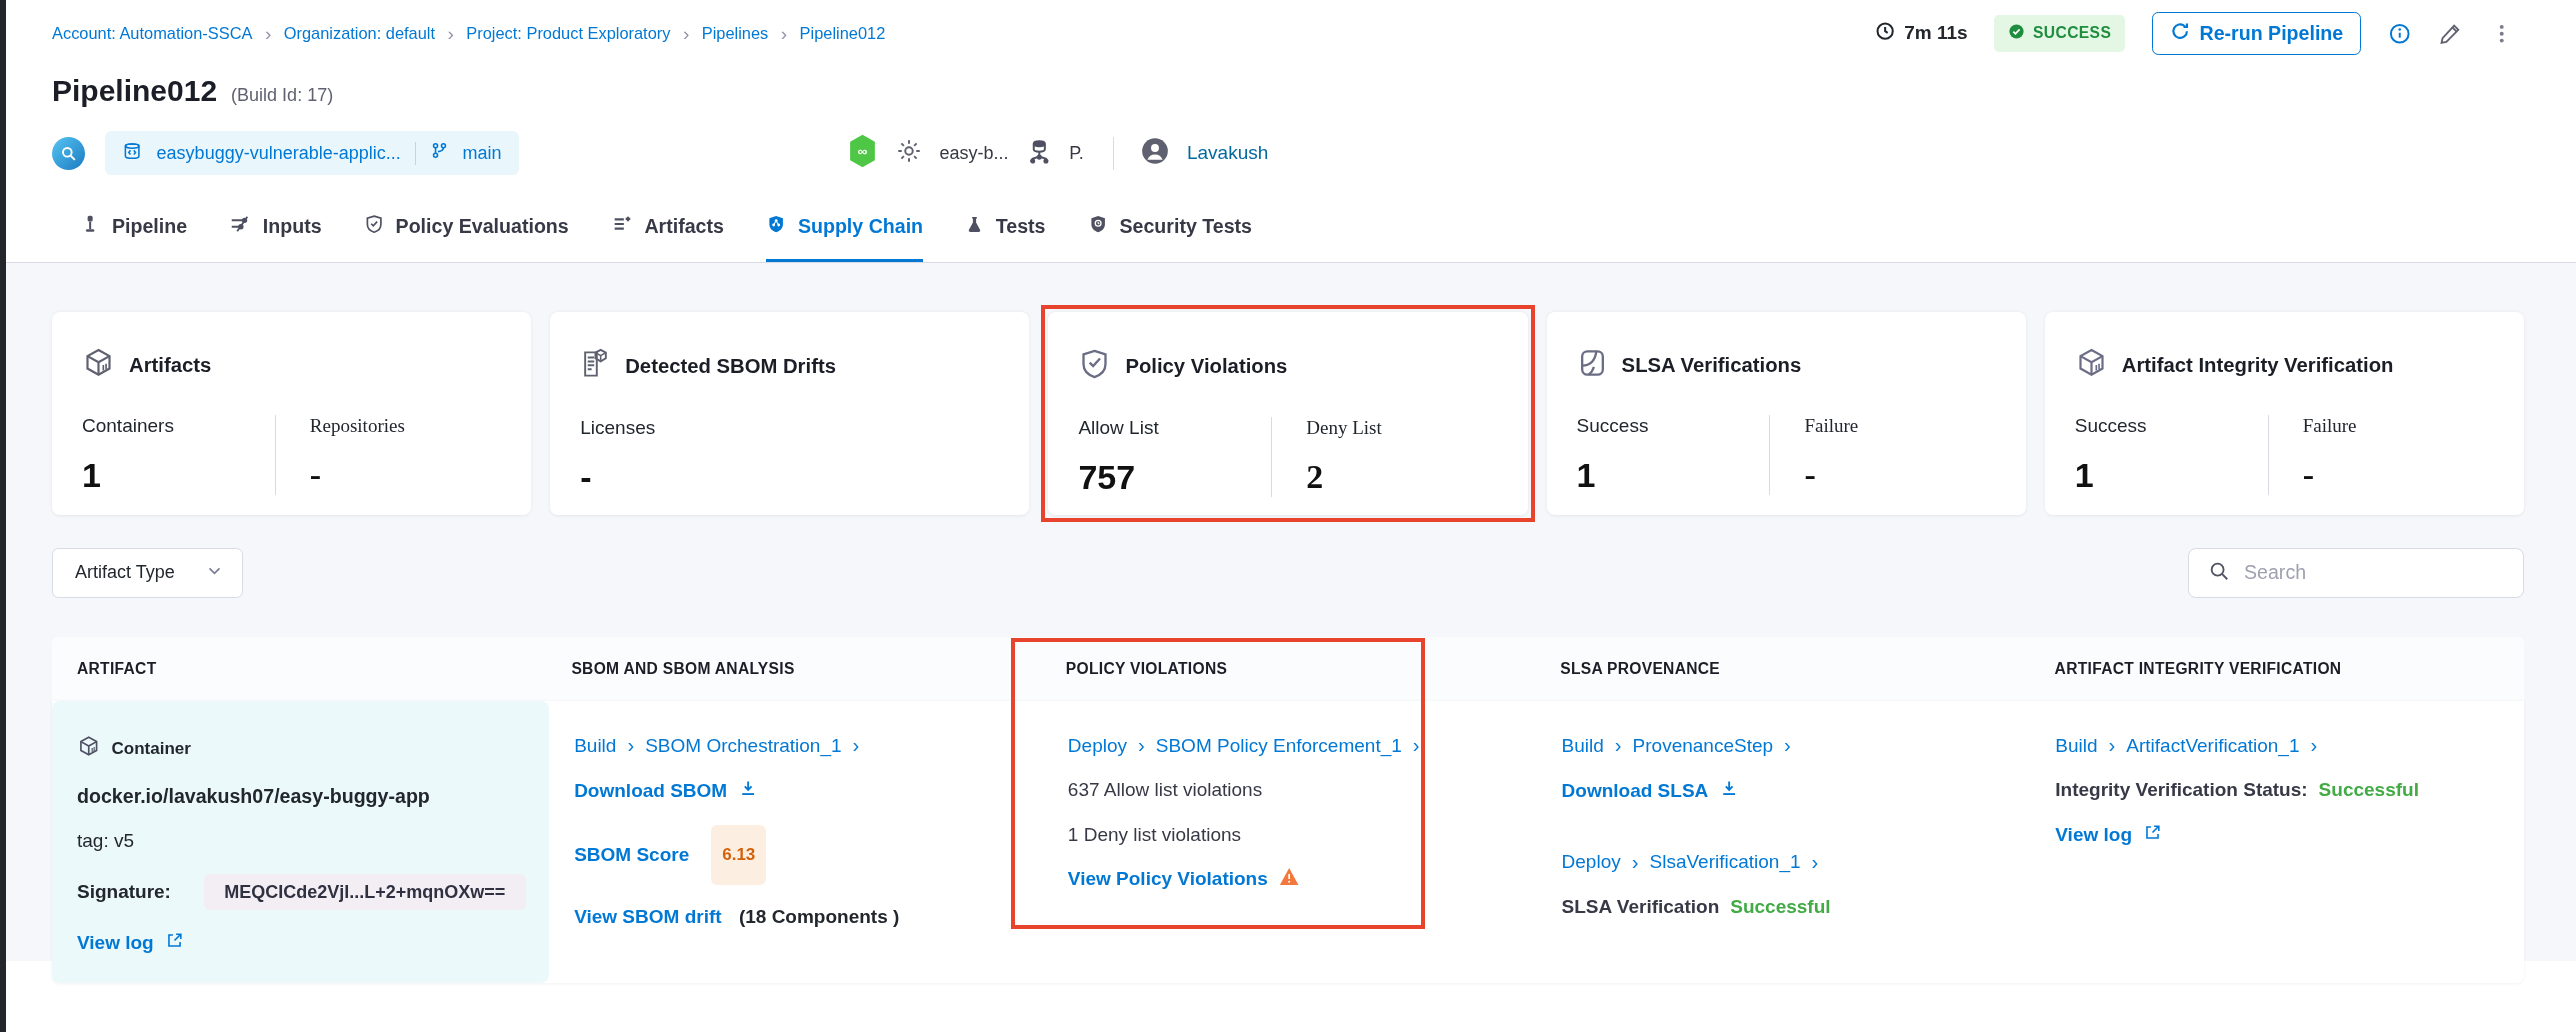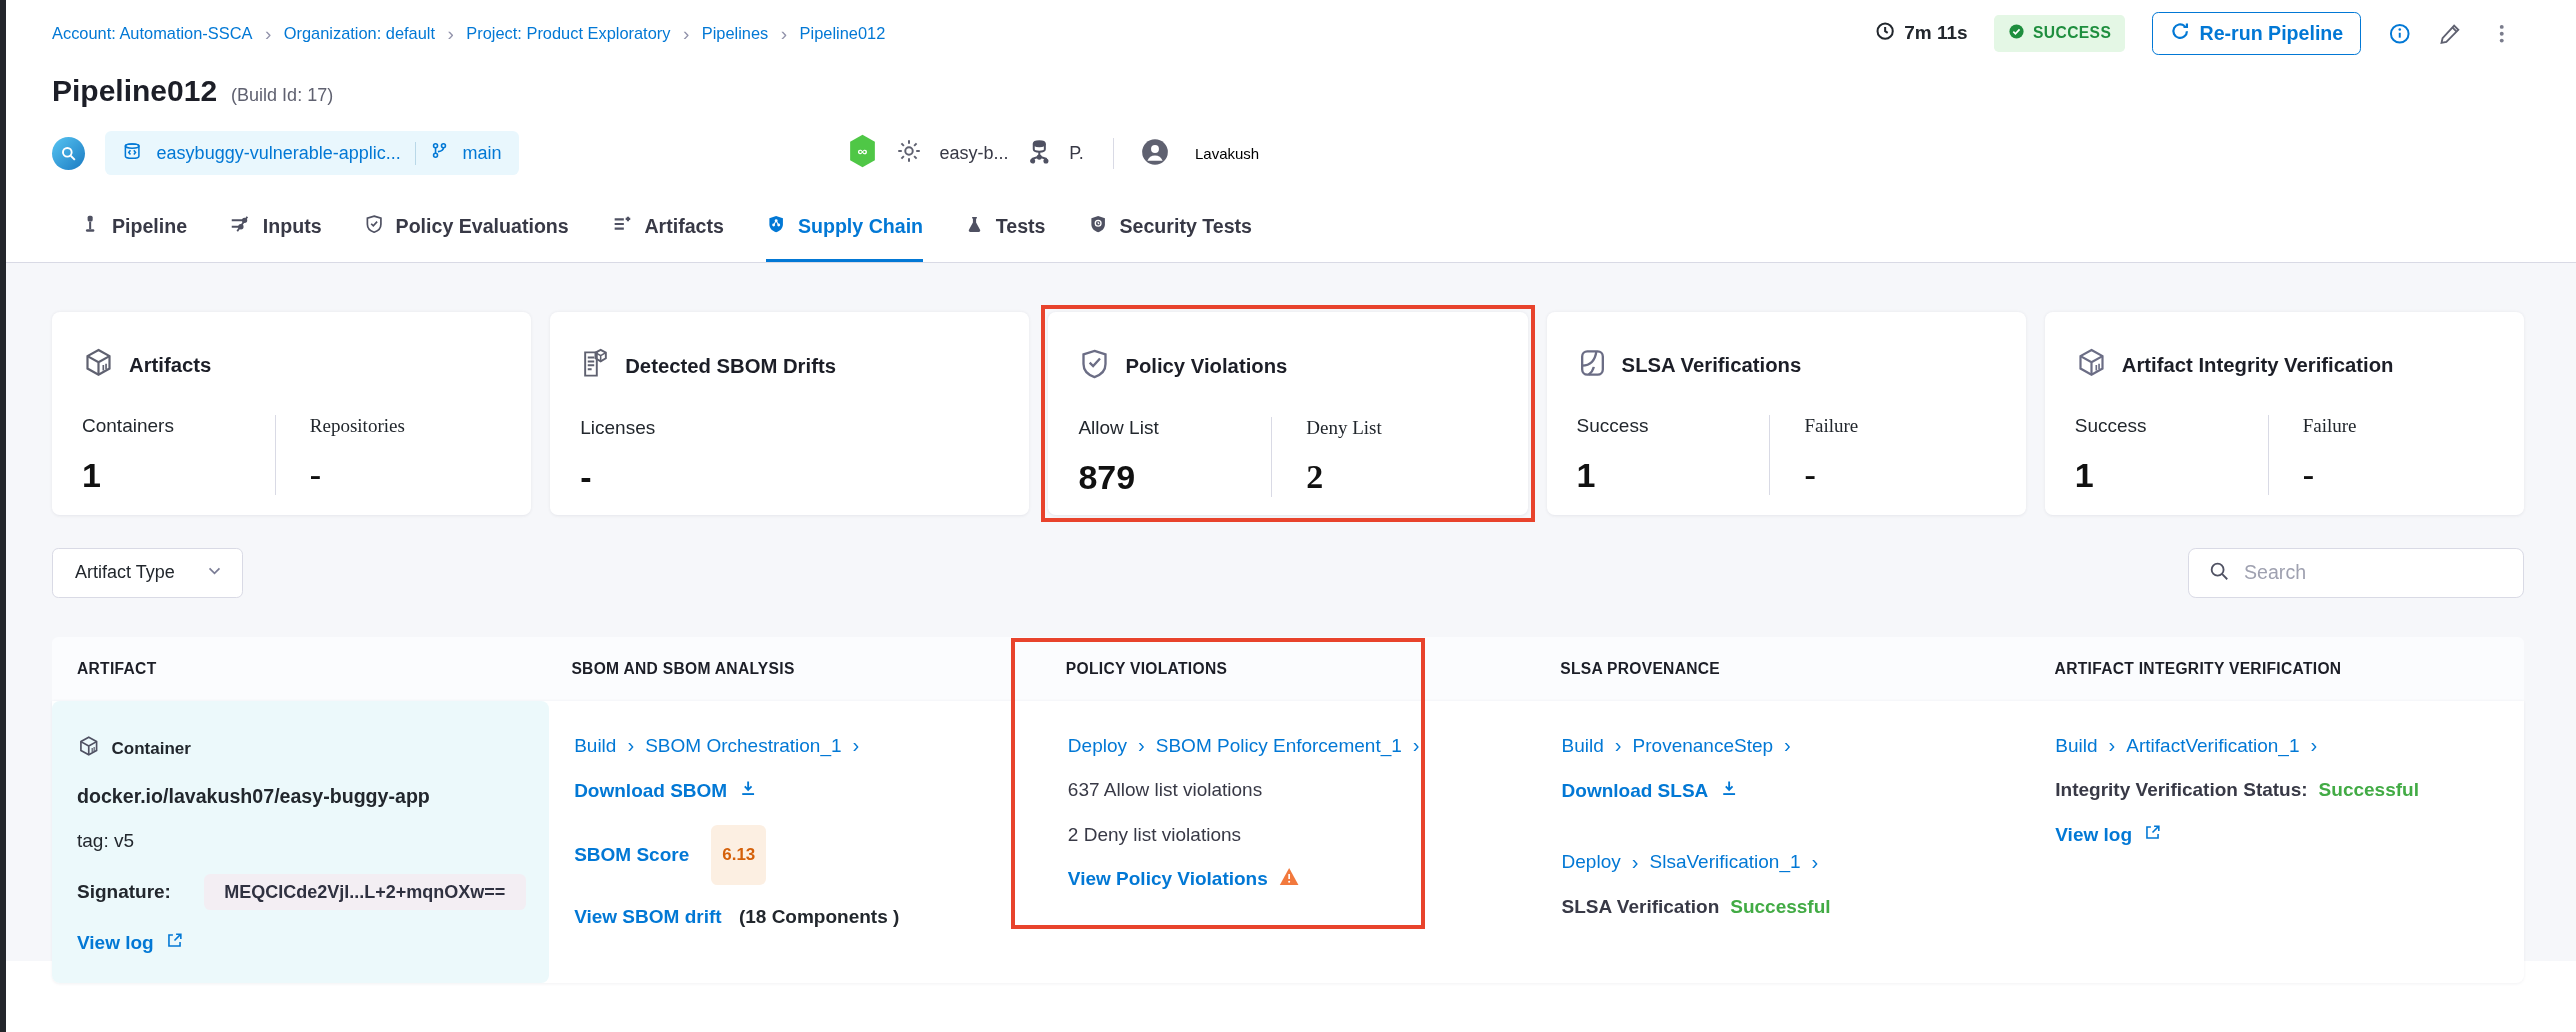--- a/index.html
+++ b/index.html
@@ -28,22 +28,22 @@
   .page-title { font-size:30px; font-weight:800; color:#1c1e27; }
   .build-id { font-size:18px; color:#5f6170; }
 
   .meta-row { margin-top:23.5px; display:flex; align-items:center; }
   .scm-circle { width:33px; height:33px; border-radius:50%;
     background:linear-gradient(135deg,#57c5f2,#1b7ac2); display:flex; align-items:center; justify-content:center; }
   .repo-pill { margin-left:20.3px; display:flex; align-items:center; gap:14px; background:#e9f7fd;
     border-radius:6.3px; padding:9.4px 17px; font-size:18px; color:#0278d5; }
   .repo-pill .pill-div { width:0.8px; height:23.5px; background:#b9d8e8; }
   .meta-right { margin-left:328px; display:flex; align-items:center; gap:17px; font-size:18px; color:#383946; }
-  .meta-user { display:flex; align-items:center; gap:26px; padding-left:26.6px; margin-left:12.5px;
-    border-left:0.8px solid #d9dae5; font-size:15px; color:#000000; }
+  .meta-user { display:flex; align-items:center; gap:18px; padding-left:26.6px; margin-left:12.5px;
+    border-left:0.8px solid #d9dae5; font-size:19px; color:#0369a1; }
 
   
   .tabbar { margin-top:20.3px; padding:0 0 0 80px; border-bottom:0.8px solid #d9dae5; background:#fff;
     display:flex; align-items:stretch; gap:42px; height:67px; }
   .tab { display:flex; align-items:center; gap:11.7px; font-size:19.6px; font-weight:600; color:#383946;
     cursor:pointer; border-bottom:3.9px solid transparent; padding-bottom:1.6px; }
   .tab.active { color:#0278d5; border-bottom-color:#0278d5; }
   .tab svg { flex:none; }
 
   
@@ -360,21 +360,21 @@
           <svg width="33" height="36" viewBox="0 0 24 24" fill="none" stroke="#6b6d85" stroke-width="1.7">
             <path d="M12 2.5l8 2.5v7c0 5-3.5 8-8 9.5C7.5 20 4 17 4 12V5z"></path>
               <path d="M8.5 11l2.5 2.5L16 8"></path>
             </svg>
         </span>
         <span>Policy Violations</span>
       </div>
       <div class="card-stats">
         <div class="stat">
             <div class="stat-label">Allow List</div>
-          <div class="stat-value">879</div>
+          <div class="stat-value">757</div>
           </div>
         <div class="stat">
             <div class="stat-label">Deny List</div>
           <div class="stat-value">2</div>
           </div>
       </div>
     </div>
 
     <div class="card">
       <div class="card-title">
@@ -510,21 +510,21 @@
       </div>
 
       <div class="cell">
         <div class="line">
           <span class="steplink">Deploy</span>
           <span class="step-sep">›</span>
           <span class="steplink">SBOM Policy Enforcement_1</span>
           <span class="step-sep">›</span>
         </div>
         <div class="line">637 Allow list violations</div>
-        <div class="line">2 Deny list violations</div>
+        <div class="line">1 Deny list violations</div>
         <div class="line">
           <span class="link">View Policy Violations</span>
           <span>
             <svg width="20.3" height="19" viewBox="0 0 24 22">
                 <path d="M12 1L23 21H1z" fill="#f2793d"></path>
               <path d="M12 8v6" stroke="#fff" stroke-width="2"></path>
                 <circle cx="12" cy="17.2" r="1.2" fill="#fff"></circle>
               </svg>
           </span>
         </div>

